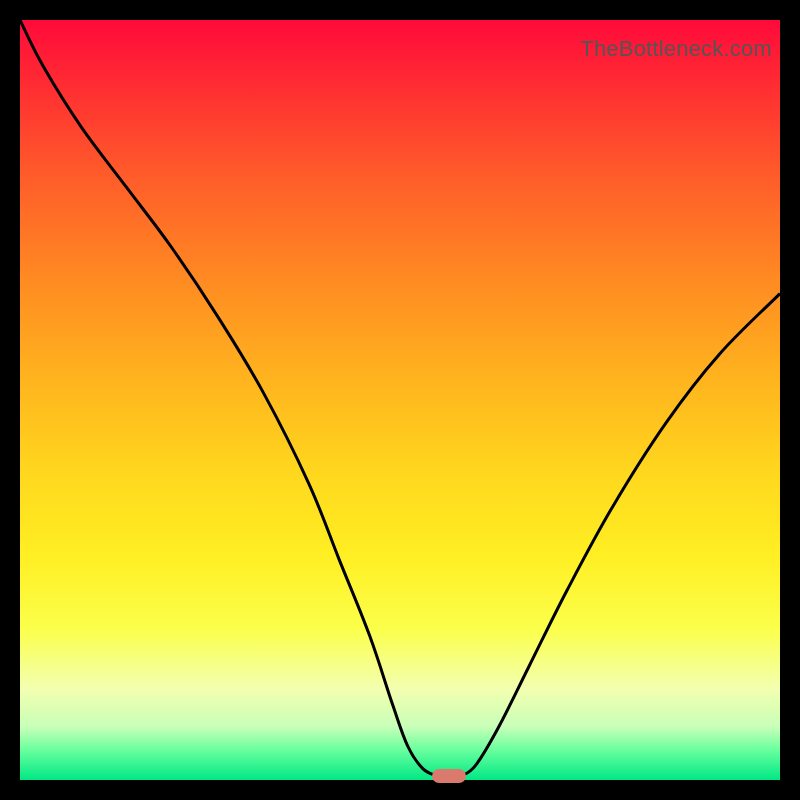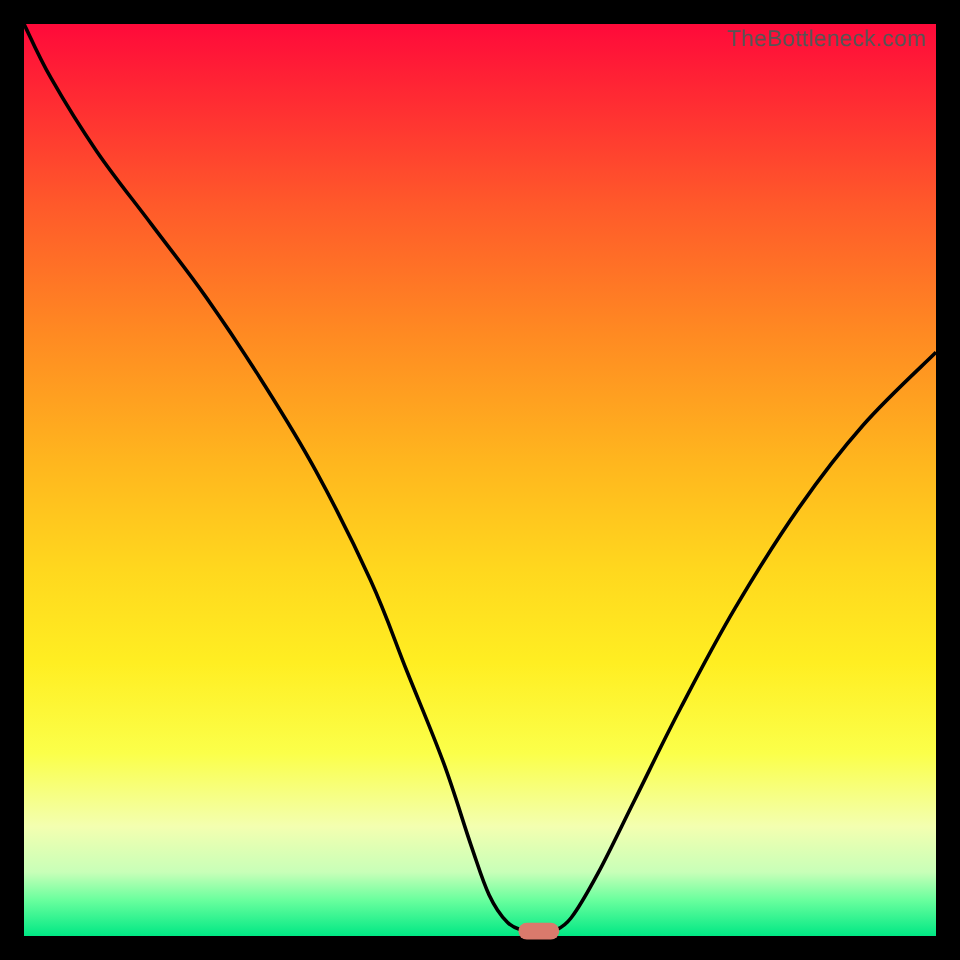--- a/index.html
+++ b/index.html
@@ -33,24 +33,24 @@
       #ffee22 70%,
       #fbff4a 80%,
       #f3ffb0 88%,
       #c8ffb8 93%,
       #6bff9e 96%,
       #00e884 100%
     );
   }
   .watermark {
     position: absolute;
-    top: 2px;
+    top: 16px;
     right: 8px;
     color: #555;
-    font-size: 19px;
+    font-size: 22px;
     font-weight: 500;
     letter-spacing: 0.2px;
     user-select: none;
   }
   svg.curve {
     position: absolute;
     inset: 0;
     width: 100%;
     height: 100%;
   }

